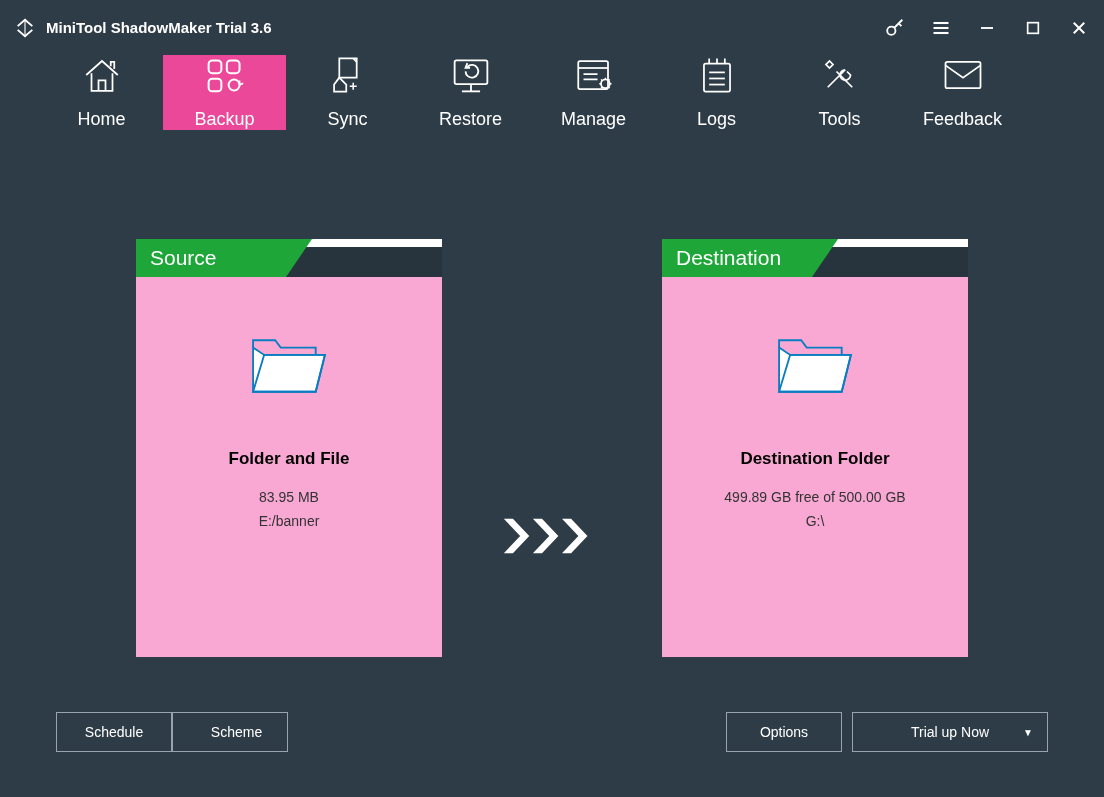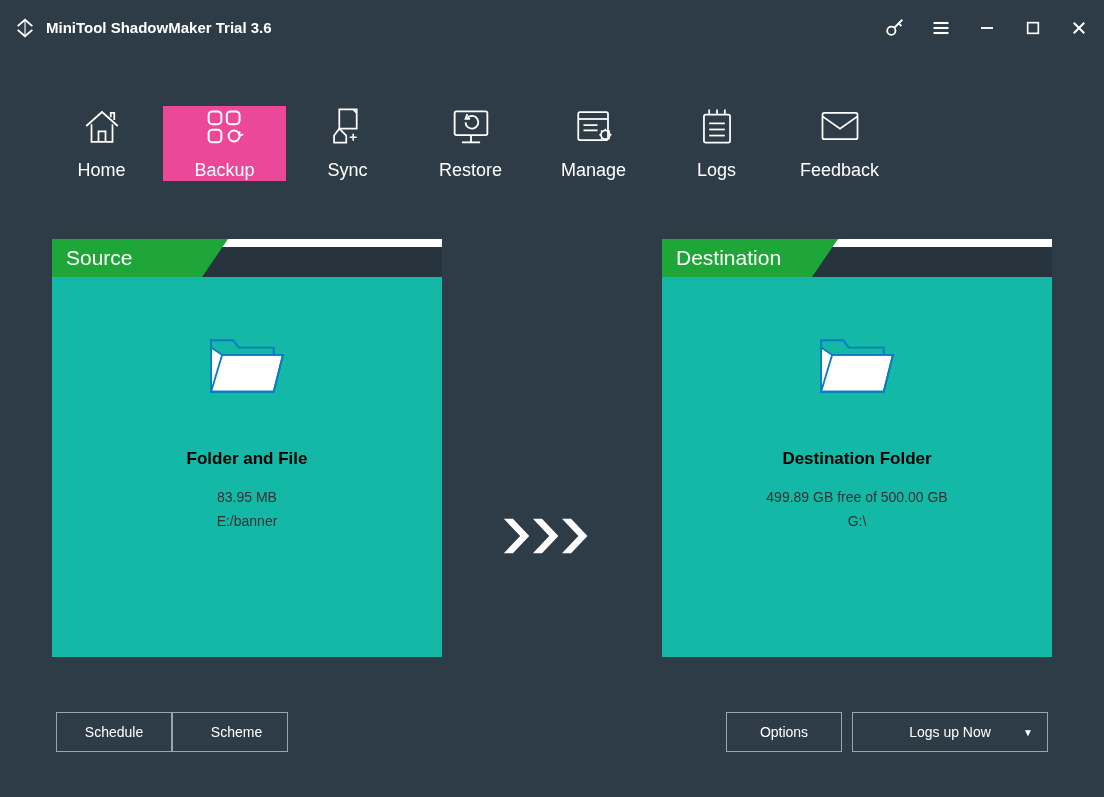--- a/index.html
+++ b/index.html
@@ -8,32 +8,32 @@
 
   
   .titlebar { height: 55px; background: #2e3c47; display: flex; align-items: center; padding: 0 14px; }
   .titlebar .logo { width: 22px; height: 22px; display: flex; align-items: center; justify-content: center; margin-right: 10px; }
   .titlebar .title { font-size: 15px; font-weight: 600; color: #fff; flex: 1; }
   .titlebar .tb-actions { display: flex; align-items: center; gap: 24px; }
   .tb-icon { width: 22px; height: 22px; display: flex; align-items: center; justify-content: center; cursor: pointer; }
   .tb-icon svg { stroke: #fff; }
 
   
-  .navbar { height: 126px; background: #2e3c47; display: flex; align-items: flex-end; border-top: none; }
+  .navbar { height: 126px; background: #2e3c47; display: flex; align-items: flex-start; border-top: none; }
   .nav-item { width: 123px; display: flex; flex-direction: column; align-items: center; justify-content: center; cursor: pointer; color: #fff; gap: 14px; }
   .nav-item:first-child { margin-left: 40px; }
   .nav-item.active { background: #ec4899; }
   .nav-item .nav-icon { height: 40px; display: flex; align-items: center; justify-content: center; }
   .nav-item .nav-label { font-size: 18px; }
 
   
   .main { position: relative; width: 1104px; height: calc(797px - 55px - 126px); background: #2e3c47; }
   .cards-row { position: absolute; top: 58px; left: 0; right: 0; display: flex; align-items: flex-start; justify-content: center; gap: 60px; }
 
-  .card { width: 390px; height: 418px; background: #14b8a6; color: #222; position: relative; }
+  .card { width: 306px; height: 418px; background: #f9a8d4; color: #222; position: relative; }
   .card-header-row { height: 38px; display: flex; align-items: stretch; position: relative; }
   .card-header-label { width: 150px; background: #1fa638; color: #fff; font-size: 21px; display: flex; align-items: center; padding-left: 14px; position: relative; }
   .card-header-label::after {
     content: ""; position: absolute; right: -26px; top: 0; width: 0; height: 0;
     border-bottom: 38px solid transparent; border-left: 26px solid #1fa638;
   }
   .card-header-dark { flex: 1; background: #27333d; margin-left: 0; border-top: 8px solid #fff; }
   .card-body { padding-top: 54px; display: flex; flex-direction: column; align-items: center; }
   .folder-icon { width: 84px; height: 70px; margin-bottom: 48px; }
   .card-title { font-size: 17px; font-weight: 700; color: #000; margin-bottom: 20px; }
@@ -162,20 +162,29 @@
           <path d="M12 10 L12 4 M21 10 L21 4 M30 10 L30 4"></path>
         <line x1="12" y1="20" x2="30" y2="20"></line>
           <line x1="12" y1="27" x2="30" y2="27"></line>
           <line x1="12" y1="34" x2="30" y2="34"></line>
       </svg>
     </div>
     <div class="nav-label">Logs</div>
   </div>
   <div class="nav-item">
     <div class="nav-icon">
+      <svg width="42" height="40" viewBox="0 0 48 44" fill="none" stroke="#fff" stroke-width="2">
+        <path d="M10 36 L30 16 M30 16 a6 6 0 1 0 6 6 L32 18"></path>
+        <path d="M38 36 L20 18 M16 10 L12 6 L8 10 L12 14 Z"></path>
+      </svg>
+    </div>
+    <div class="nav-label">Tools</div>
+  </div>
+  <div class="nav-item">
+    <div class="nav-icon">
       <svg width="42" height="34" viewBox="0 0 48 38" fill="none" stroke="#fff" stroke-width="2">
         <rect x="4" y="4" width="40" height="30" rx="2"></rect>
           <path d="M4 8 L24 22 L44 8"></path>
       </svg>
     </div>
     <div class="nav-label">Feedback</div>
   </div>
 </div>
 
 <div class="main">
@@ -228,17 +237,17 @@
     </div>
 
   </div>
 
   <div class="bottom-row">
     <div class="btn btn-schedule">Schedule</div>
     <div class="btn btn-scheme">Scheme</div>
     <div class="spacer"></div>
     <div class="btn btn-options">Options</div>
     <div class="btn btn-backupnow">
-      <span>Logs up Now</span>
+      <span>Trial up Now</span>
       <span class="caret">▼</span>
     </div>
   </div>
 </div>
 
 </body></html>

